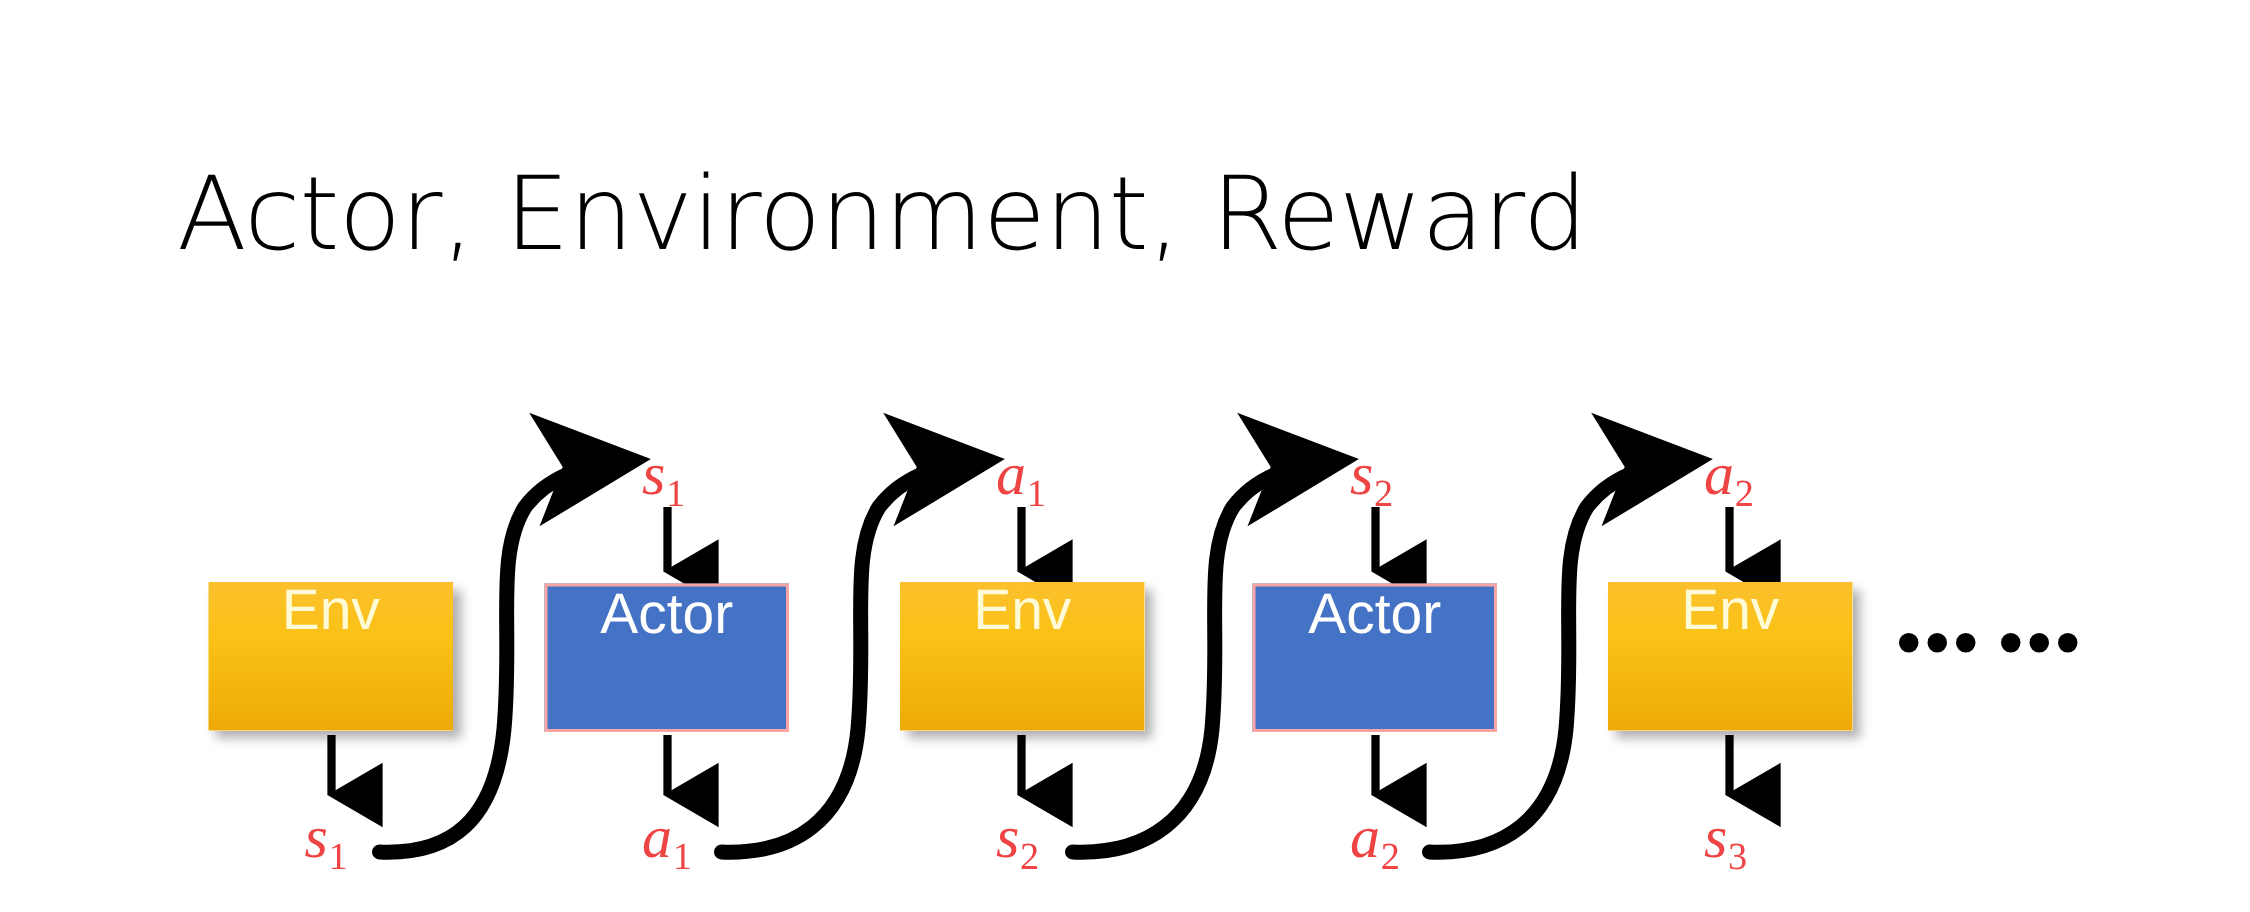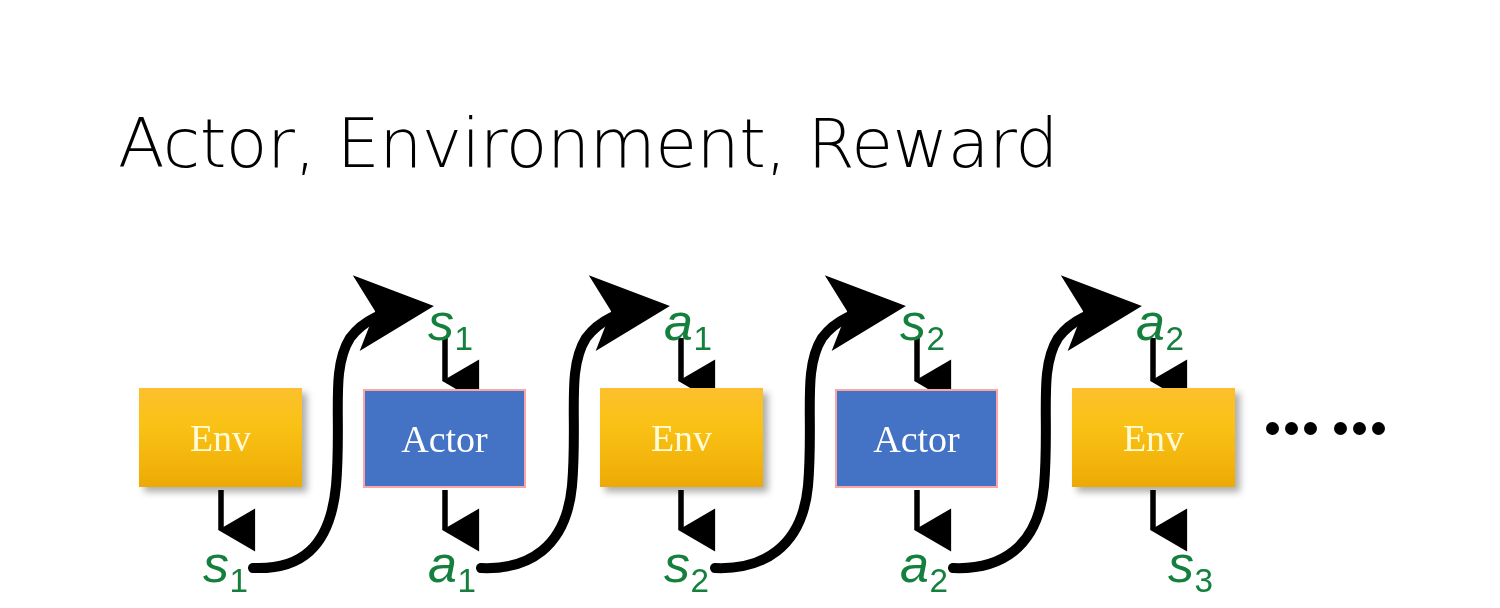--- a/index.html
+++ b/index.html
@@ -45,48 +45,48 @@
     left: 0; top: 0;
     width: 1500px;
     height: 608px;
     pointer-events: none;
   }
 
   
   .node-box {
     position: absolute;
     display: flex;
-    align-items: center;
+    align-items: flex-start;
     justify-content: center;
     box-sizing: border-box;
-    font-family: Liberation Serif, serif;
+    font-family: Liberation Sans, sans-serif;
     font-weight: 400;
     font-size: 38px;
     line-height: 1;
     white-space: nowrap;
   }
   .node-env {
     background: linear-gradient(to bottom, #FBC02D 0%, #FAC216 36%, #F2B30B 78%, #EDA906 100%);
     color: #FFFBD6;
     border: none;
     box-shadow: 5px 5px 7px rgba(0,0,0,0.32);
   }
   .node-actor {
     background: #4472C4;
     color: #FFFFFF;
     border: 2px solid #fca5a5;
   }
 
   
   .math-label {
     position: absolute;
-    font-family: Liberation Sans, sans-serif;
+    font-family: Liberation Serif, serif;
     font-style: italic;
-    font-size: 52px;
-    color: #15803d;
+    font-size: 40px;
+    color: #ef4444;
     white-space: nowrap;
     line-height: 1;
     user-select: none;
   }
   .math-label .sub {
     font-size: 0.64em;
     font-style: normal;
     vertical-align: -0.30em;
     margin-left: 0.5px;
     letter-spacing: 0;
@@ -219,21 +219,21 @@
   </div>
 
   <div class="math-label" style="left:664px; top:538px;">
     <span>s</span><span class="sub">2</span>
   </div>
 
   <div class="math-label" style="left:900px; top:538px;">
     <span>a</span><span class="sub">2</span>
   </div>
 
-  <div class="math-label" style="left:1136px; top:538px;margin-left:32px;">
+  <div class="math-label" style="left:1136px; top:538px;">
     <span>s</span><span class="sub">3</span>
   </div>
 
   <div id="ellipsis-dots">
     <span class="dot"></span>
     <span class="dot"></span>
     <span class="dot"></span>
     <span class="gap"></span>
     <span class="dot"></span>
     <span class="dot"></span>

